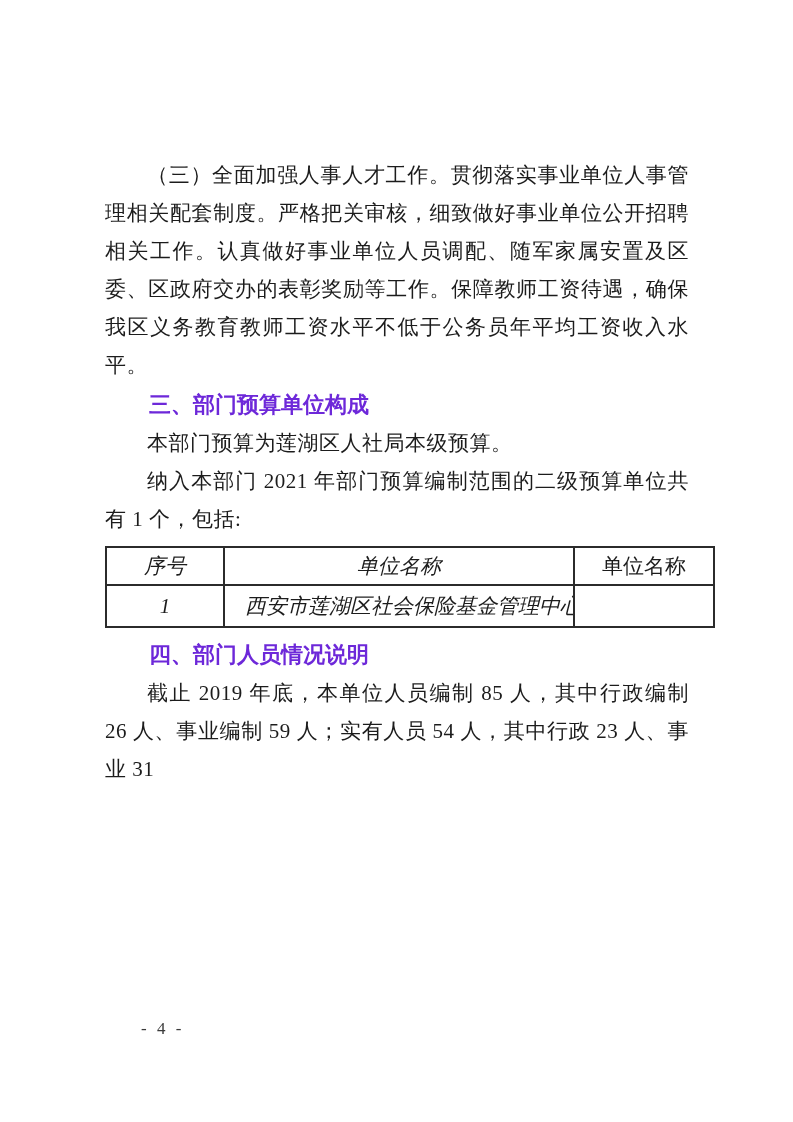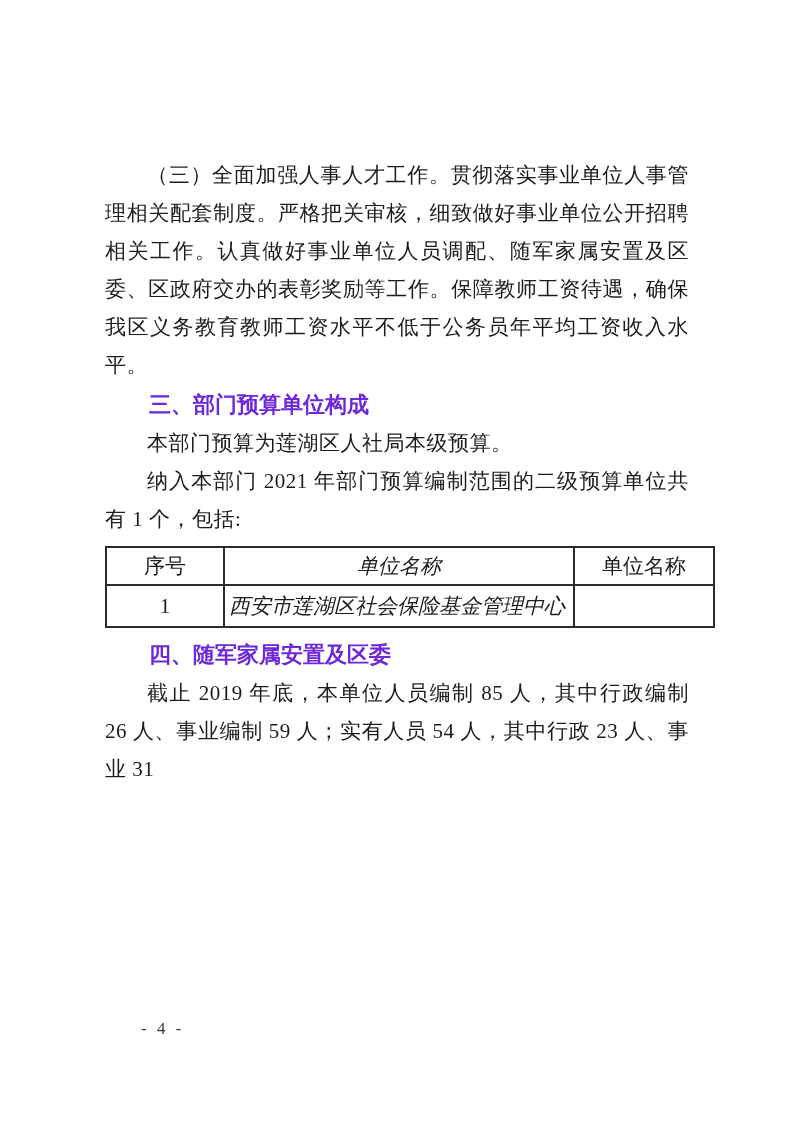--- a/index.html
+++ b/index.html
@@ -50,26 +50,26 @@
     border: 2px solid #2b2b2b;
     text-align: center;
     padding: 0 4px;
     height: 36px;
     overflow: hidden;
     white-space: nowrap;
   }
   table.units-table tr.data-row td {
     height: 40px;
   }
-  td.col-index  { width: 108px; }
+  td.col-index  { width: 108px; font-style: italic; }
   td.col-name   { width: 340px; font-style: italic; }
   td.col-change { width: 130px; }
   tr.data-row td.col-name {
     text-align: left;
-    padding-left: 4px;
+    padding-left: 20px;
   }
   .footer-page-number {
     position: absolute;
     left: 141px;
     top: 1019px;
     font-size: 17px;
     letter-spacing: 3px;
     color: #3a3a3a;
   }
 </style>
@@ -96,20 +96,20 @@
           <td class="col-change">单位名称</td>
         </tr>
         <tr class="data-row">
           <td class="col-index">1</td>
           <td class="col-name">西安市莲湖区社会保险基金管理中心</td>
           <td class="col-change"></td>
         </tr>
       </tbody>
     </table>
 
-    <h3 class="section-heading" style="margin-top:8px;">四、随军家属安置及区委</h3>
+    <h3 class="section-heading" style="margin-top:8px;">四、部门人员情况说明</h3>
 
     <p class="body-par">截止 2019 年底，本单位人员编制 85 人，其中行政编制 26 人、事业编制 59 人；实有人员 54 人，其中行政 23 人、事业 31</p>
 
   </div>
 
   <div class="footer-page-number">- 4 -</div>
 </div>
 
 </body></html>

